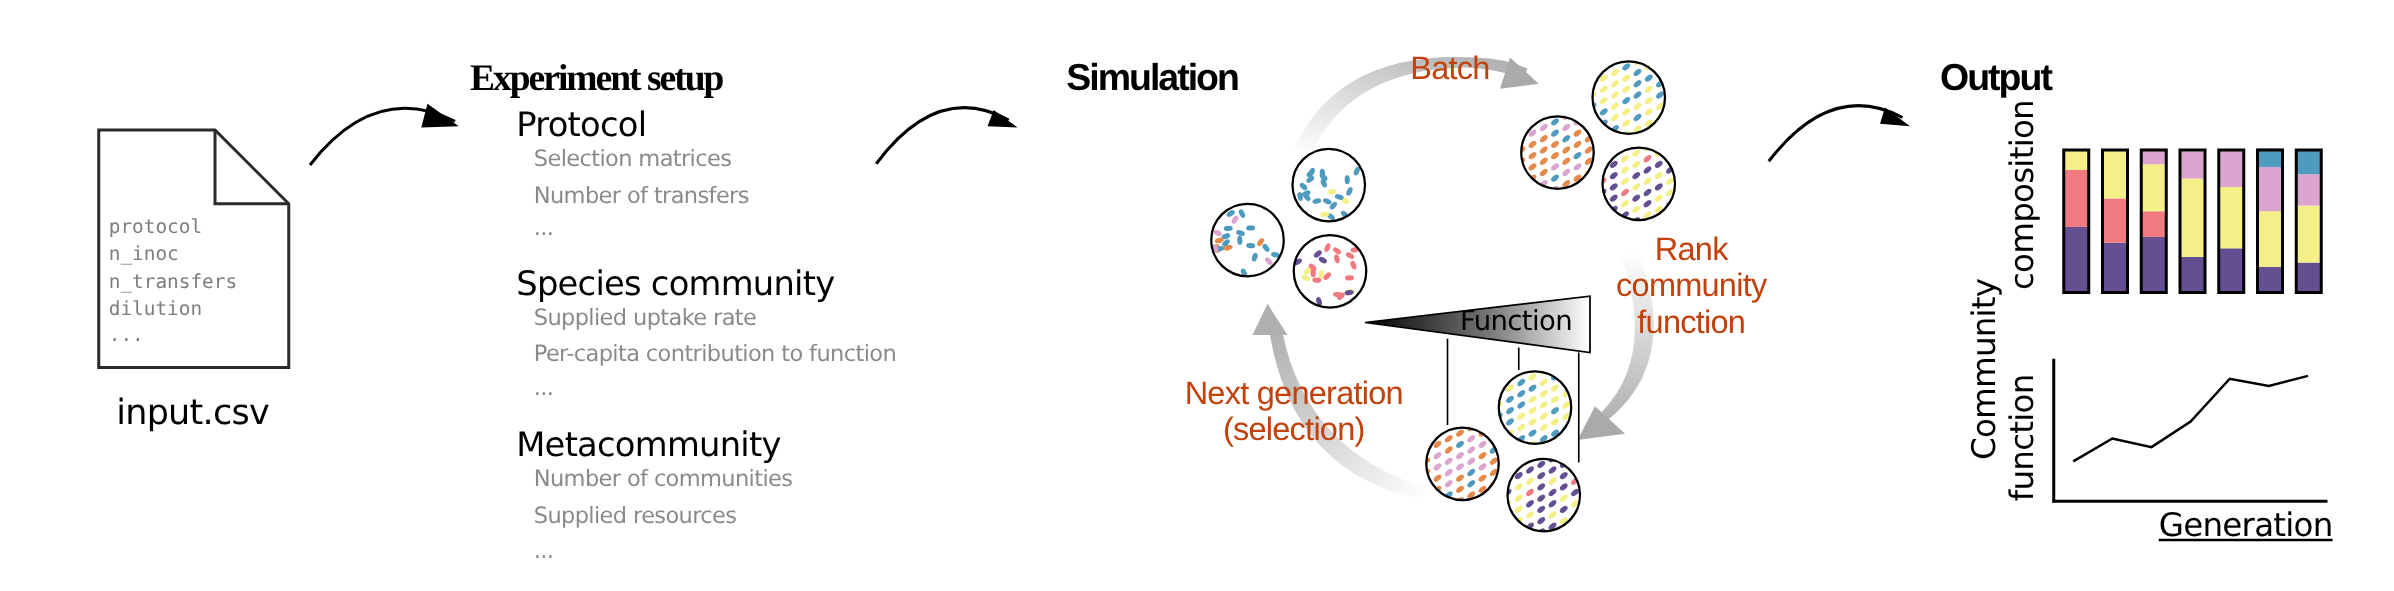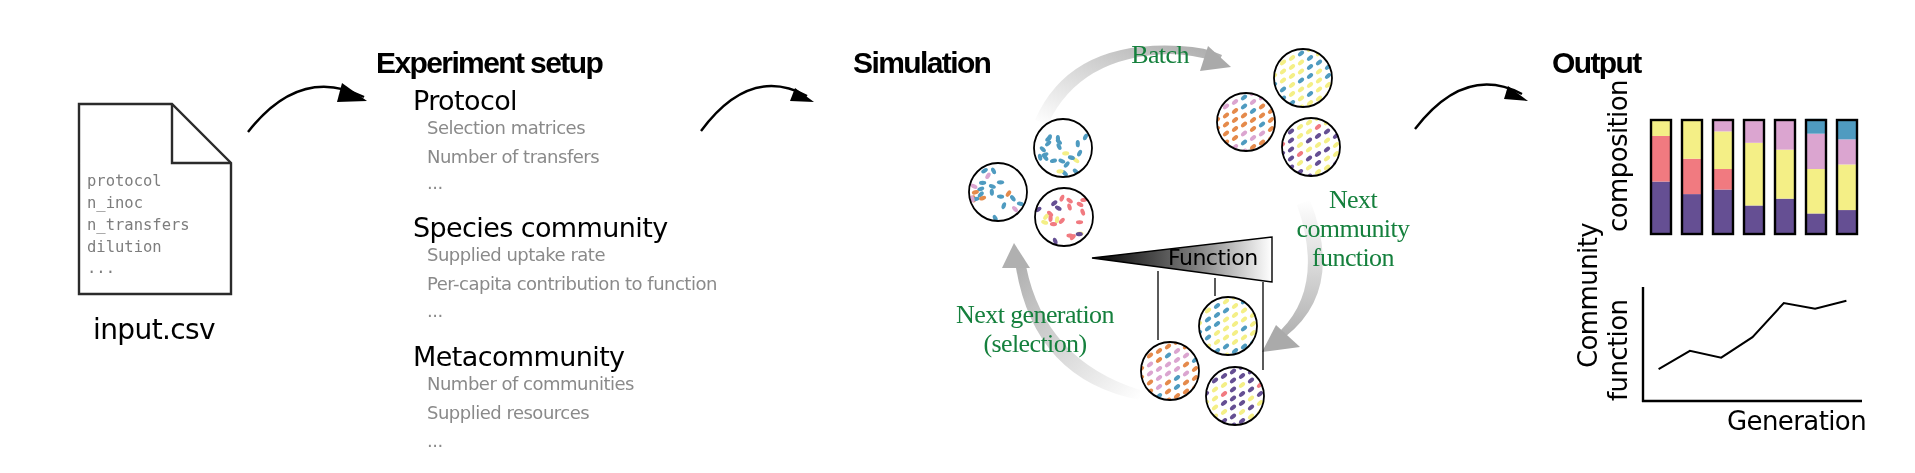--- a/index.html
+++ b/index.html
@@ -8,22 +8,22 @@
   .abs { position:absolute; }
   svg.canvas { position:absolute; left:0; top:0; }
   .heading { position:absolute; font-family:"Liberation Sans", sans-serif; font-weight:bold;
              font-size:30px; letter-spacing:-1.6px; white-space:nowrap; line-height:1; }
   .sec { position:absolute; font-family:"DejaVu Sans", sans-serif; font-size:27px;
          color:#000; white-space:nowrap; line-height:1; letter-spacing:-0.6px; }
   .sub { position:absolute; font-family:"DejaVu Sans", sans-serif; font-size:18px;
          color:#8a8a8a; white-space:nowrap; line-height:1; letter-spacing:-0.5px; }
   .code { position:absolute; font-family:"DejaVu Sans Mono", monospace; font-size:15.5px;
           color:#7d7d7d; white-space:nowrap; line-height:1; }
-  .label { position:absolute; font-family:Liberation Serif, serif; font-size:26px;
-           color:#15803d; white-space:nowrap; text-align:center; line-height:29px; letter-spacing:-0.6px; }
+  .label { position:absolute; font-family:Liberation Sans, sans-serif; font-size:26px;
+           color:#c2410c; white-space:nowrap; text-align:center; line-height:29px; letter-spacing:-0.6px; }
   .vlabel { position:absolute; font-family:"DejaVu Sans", sans-serif; font-size:26px;
             color:#000; white-space:nowrap; line-height:1; transform-origin:left top;
             transform:rotate(-90deg); letter-spacing:-0.6px; }
 </style>
 </head>
 <body>
 
 <svg class="canvas" width="1915" height="473" viewBox="0 0 1915 473">
   <defs>
     <marker id="blackhead" markerWidth="10" markerHeight="10" refX="8" refY="5" orient="auto" markerUnits="userSpaceOnUse">
@@ -566,48 +566,48 @@
     </g>
 </svg>
 
 <div class="code" style="left:87px; top:174px;">protocol</div>
 <div class="code" style="left:87px; top:196px;">n_inoc</div>
 <div class="code" style="left:87px; top:218px;">n_transfers</div>
 <div class="code" style="left:87px; top:240px;">dilution</div>
 <div class="code" style="left:87px; top:261px;">...</div>
 <div class="sec" style="left:93px; top:316px; font-size:28px;">input.csv</div>
 
-<div class="heading" style="left:376px; top:48px;">Experiment setup</div>
+<div class="heading" style="left:376px; top:48px;font-family:Liberation Serif, serif;">Experiment setup</div>
 <div class="sec" style="left:413px; top:87px;">Protocol</div>
 <div class="sub" style="left:427px; top:119px;">Selection matrices</div>
 <div class="sub" style="left:427px; top:148px;">Number of transfers</div>
 <div class="sub" style="left:427px; top:174px;">...</div>
 
 <div class="sec" style="left:413px; top:214px;">Species community</div>
 <div class="sub" style="left:427px; top:246px;">Supplied uptake rate</div>
 <div class="sub" style="left:427px; top:275px;">Per-capita contribution to function</div>
 <div class="sub" style="left:427px; top:302px;">...</div>
 
 <div class="sec" style="left:413px; top:343px;">Metacommunity</div>
 <div class="sub" style="left:427px; top:375px;">Number of communities</div>
 <div class="sub" style="left:427px; top:404px;">Supplied resources</div>
 <div class="sub" style="left:427px; top:432px;">...</div>
 
 <div class="heading" style="left:853px; top:48px;">Simulation</div>
 <div class="label" style="left:1070px; top:40px; width:180px;">
   <div>Batch</div>
 </div>
 <div class="label" style="left:1263px; top:185px; width:180px;">
-  <div>Next</div>
+  <div>Rank</div>
   <div>community</div>
   <div>function</div>
 </div>
 <div class="label" style="left:915px; top:300px; width:240px;">
   <div>Next generation</div>
   <div>(selection)</div>
 </div>
 <div class="abs" style="left:1168px; top:247px; font-family:'DejaVu Sans',sans-serif; font-size:22px; letter-spacing:-0.5px; line-height:1;">Function</div>
 
 <div class="heading" style="left:1552px; top:48px;">Output</div>
 <div class="vlabel" style="left:1575px; top:368px;">Community</div>
 <div class="vlabel" style="left:1605px; top:232px;">composition</div>
 <div class="vlabel" style="left:1605px; top:401px;">function</div>
-<div class="abs" style="left:1727px; top:408px; font-family:'DejaVu Sans',sans-serif; font-size:26px; letter-spacing:-0.6px; line-height:1;">Generation</div>
+<div class="abs" style="left:1727px; top:408px; font-family:'DejaVu Sans',sans-serif; font-size:26px; letter-spacing:-0.6px; line-height:1;text-decoration:underline;">Generation</div>
 
 </body></html>

